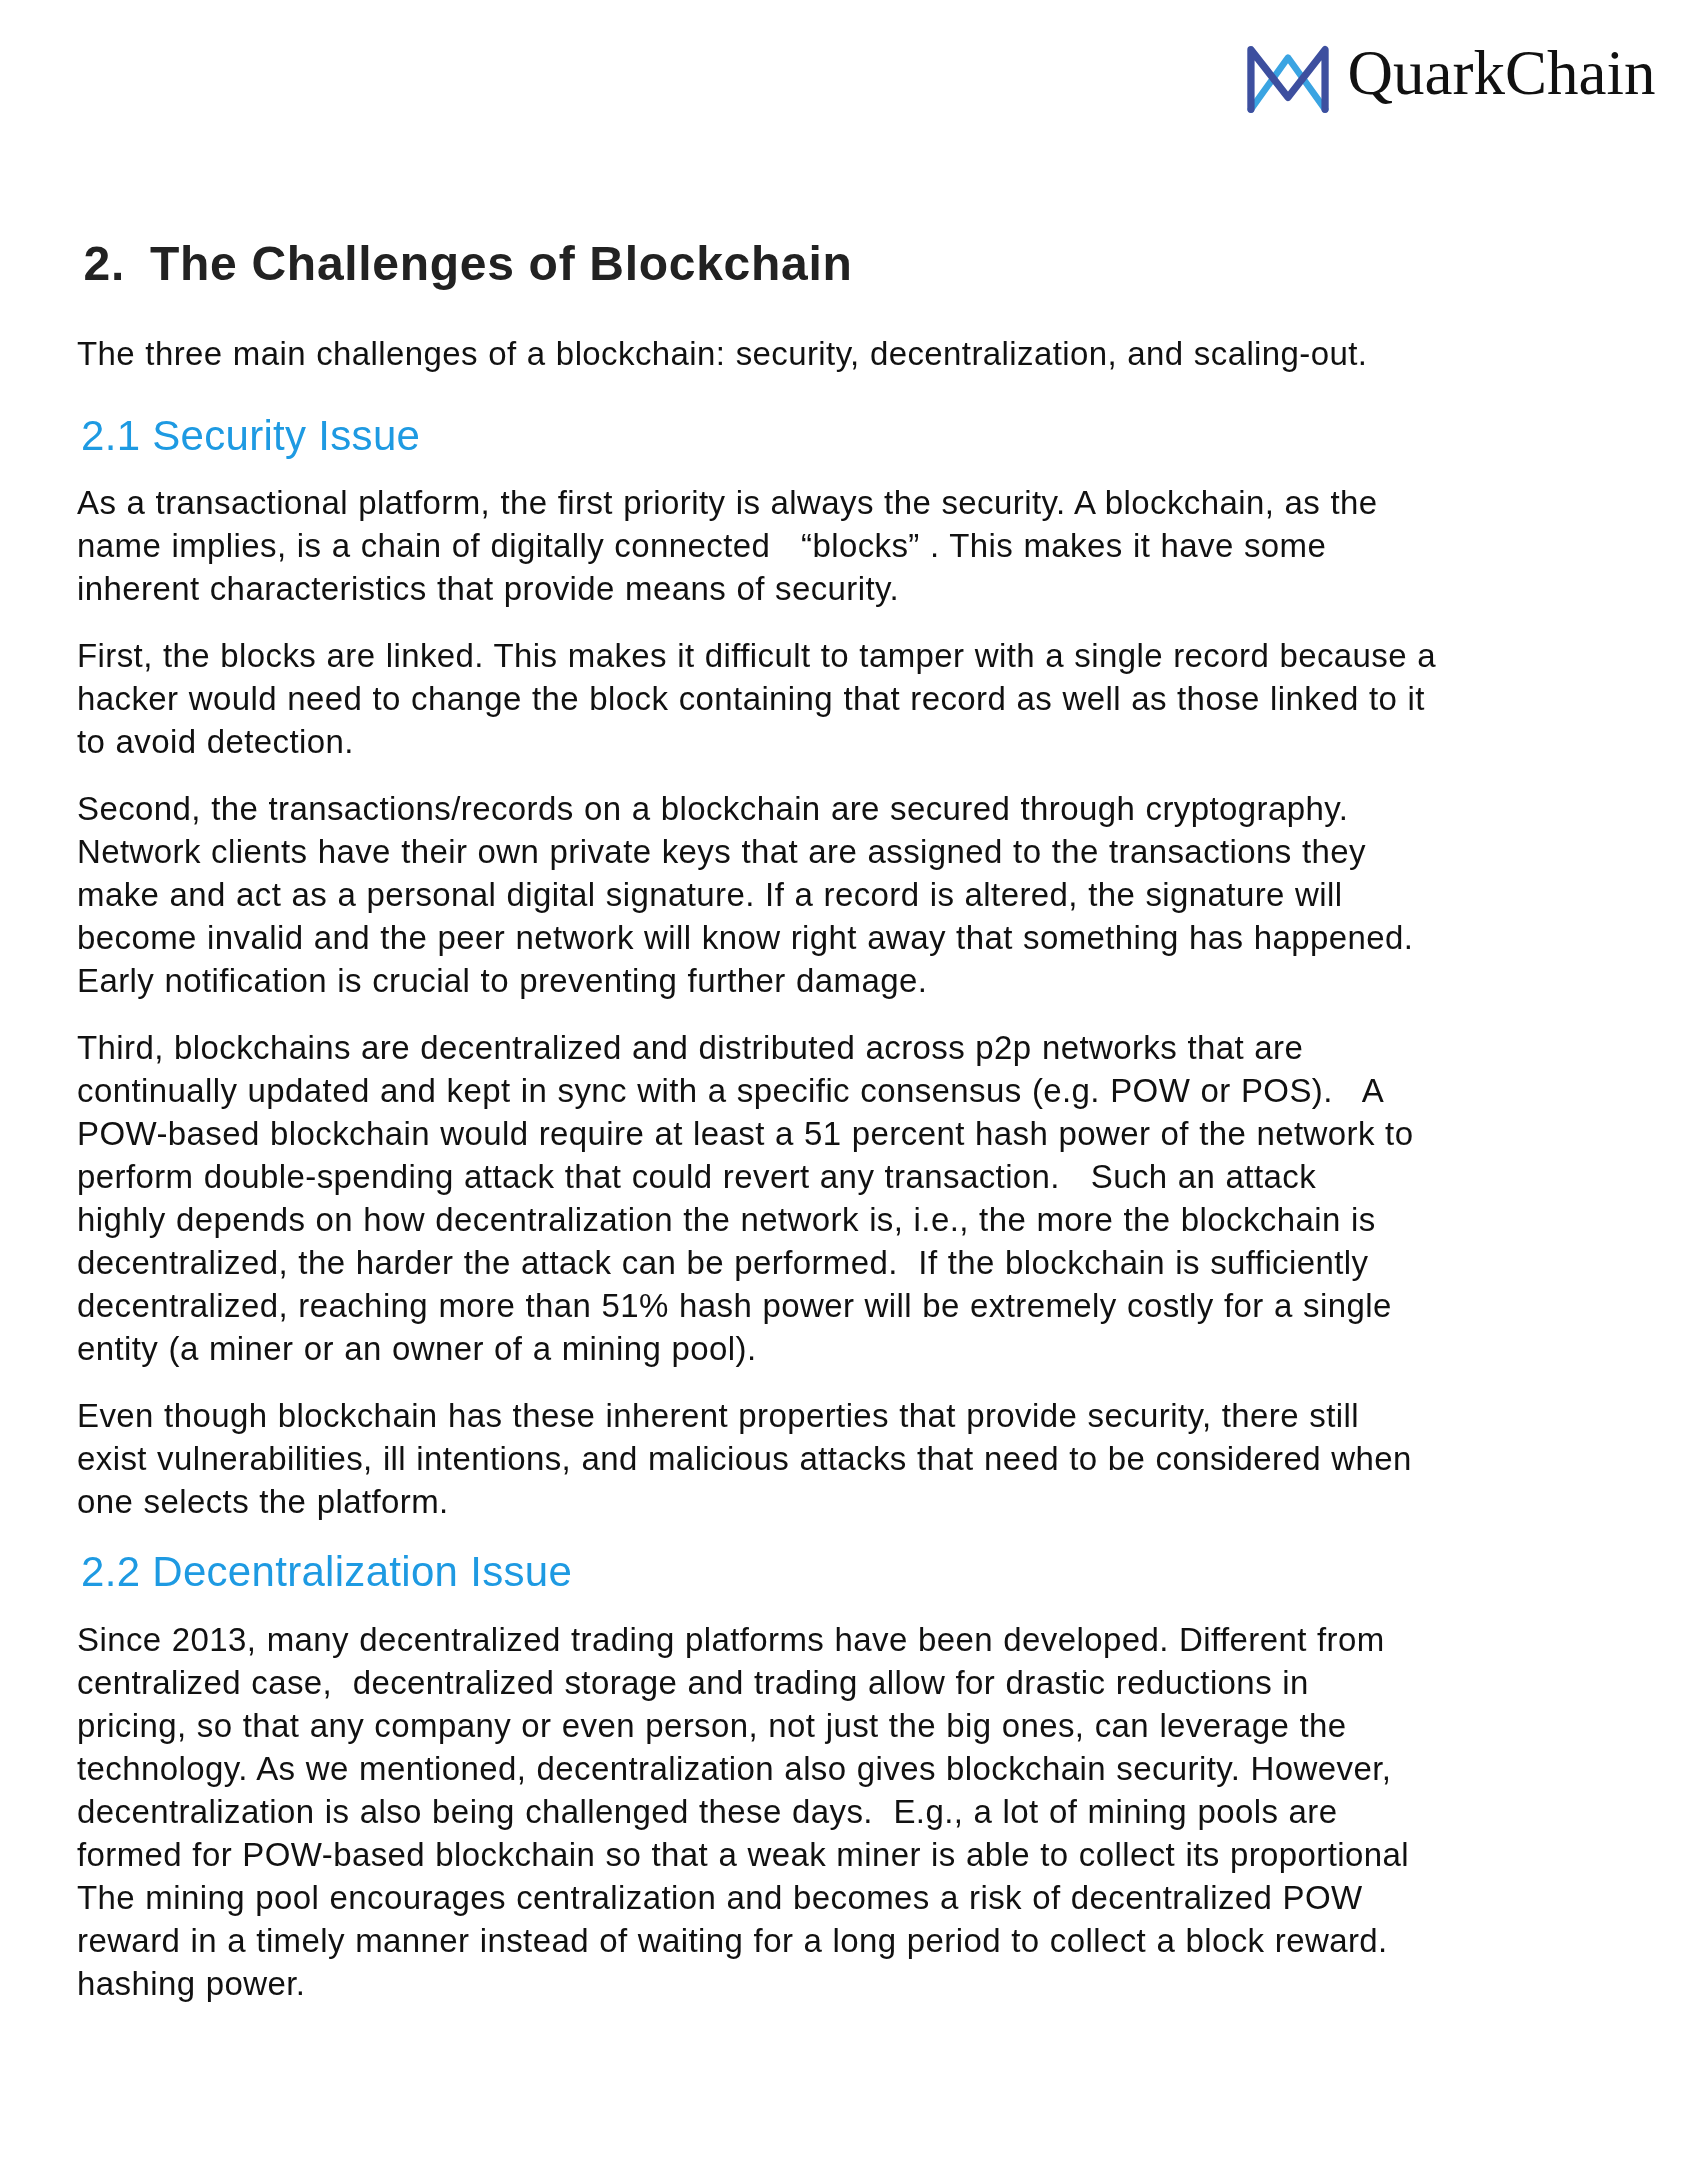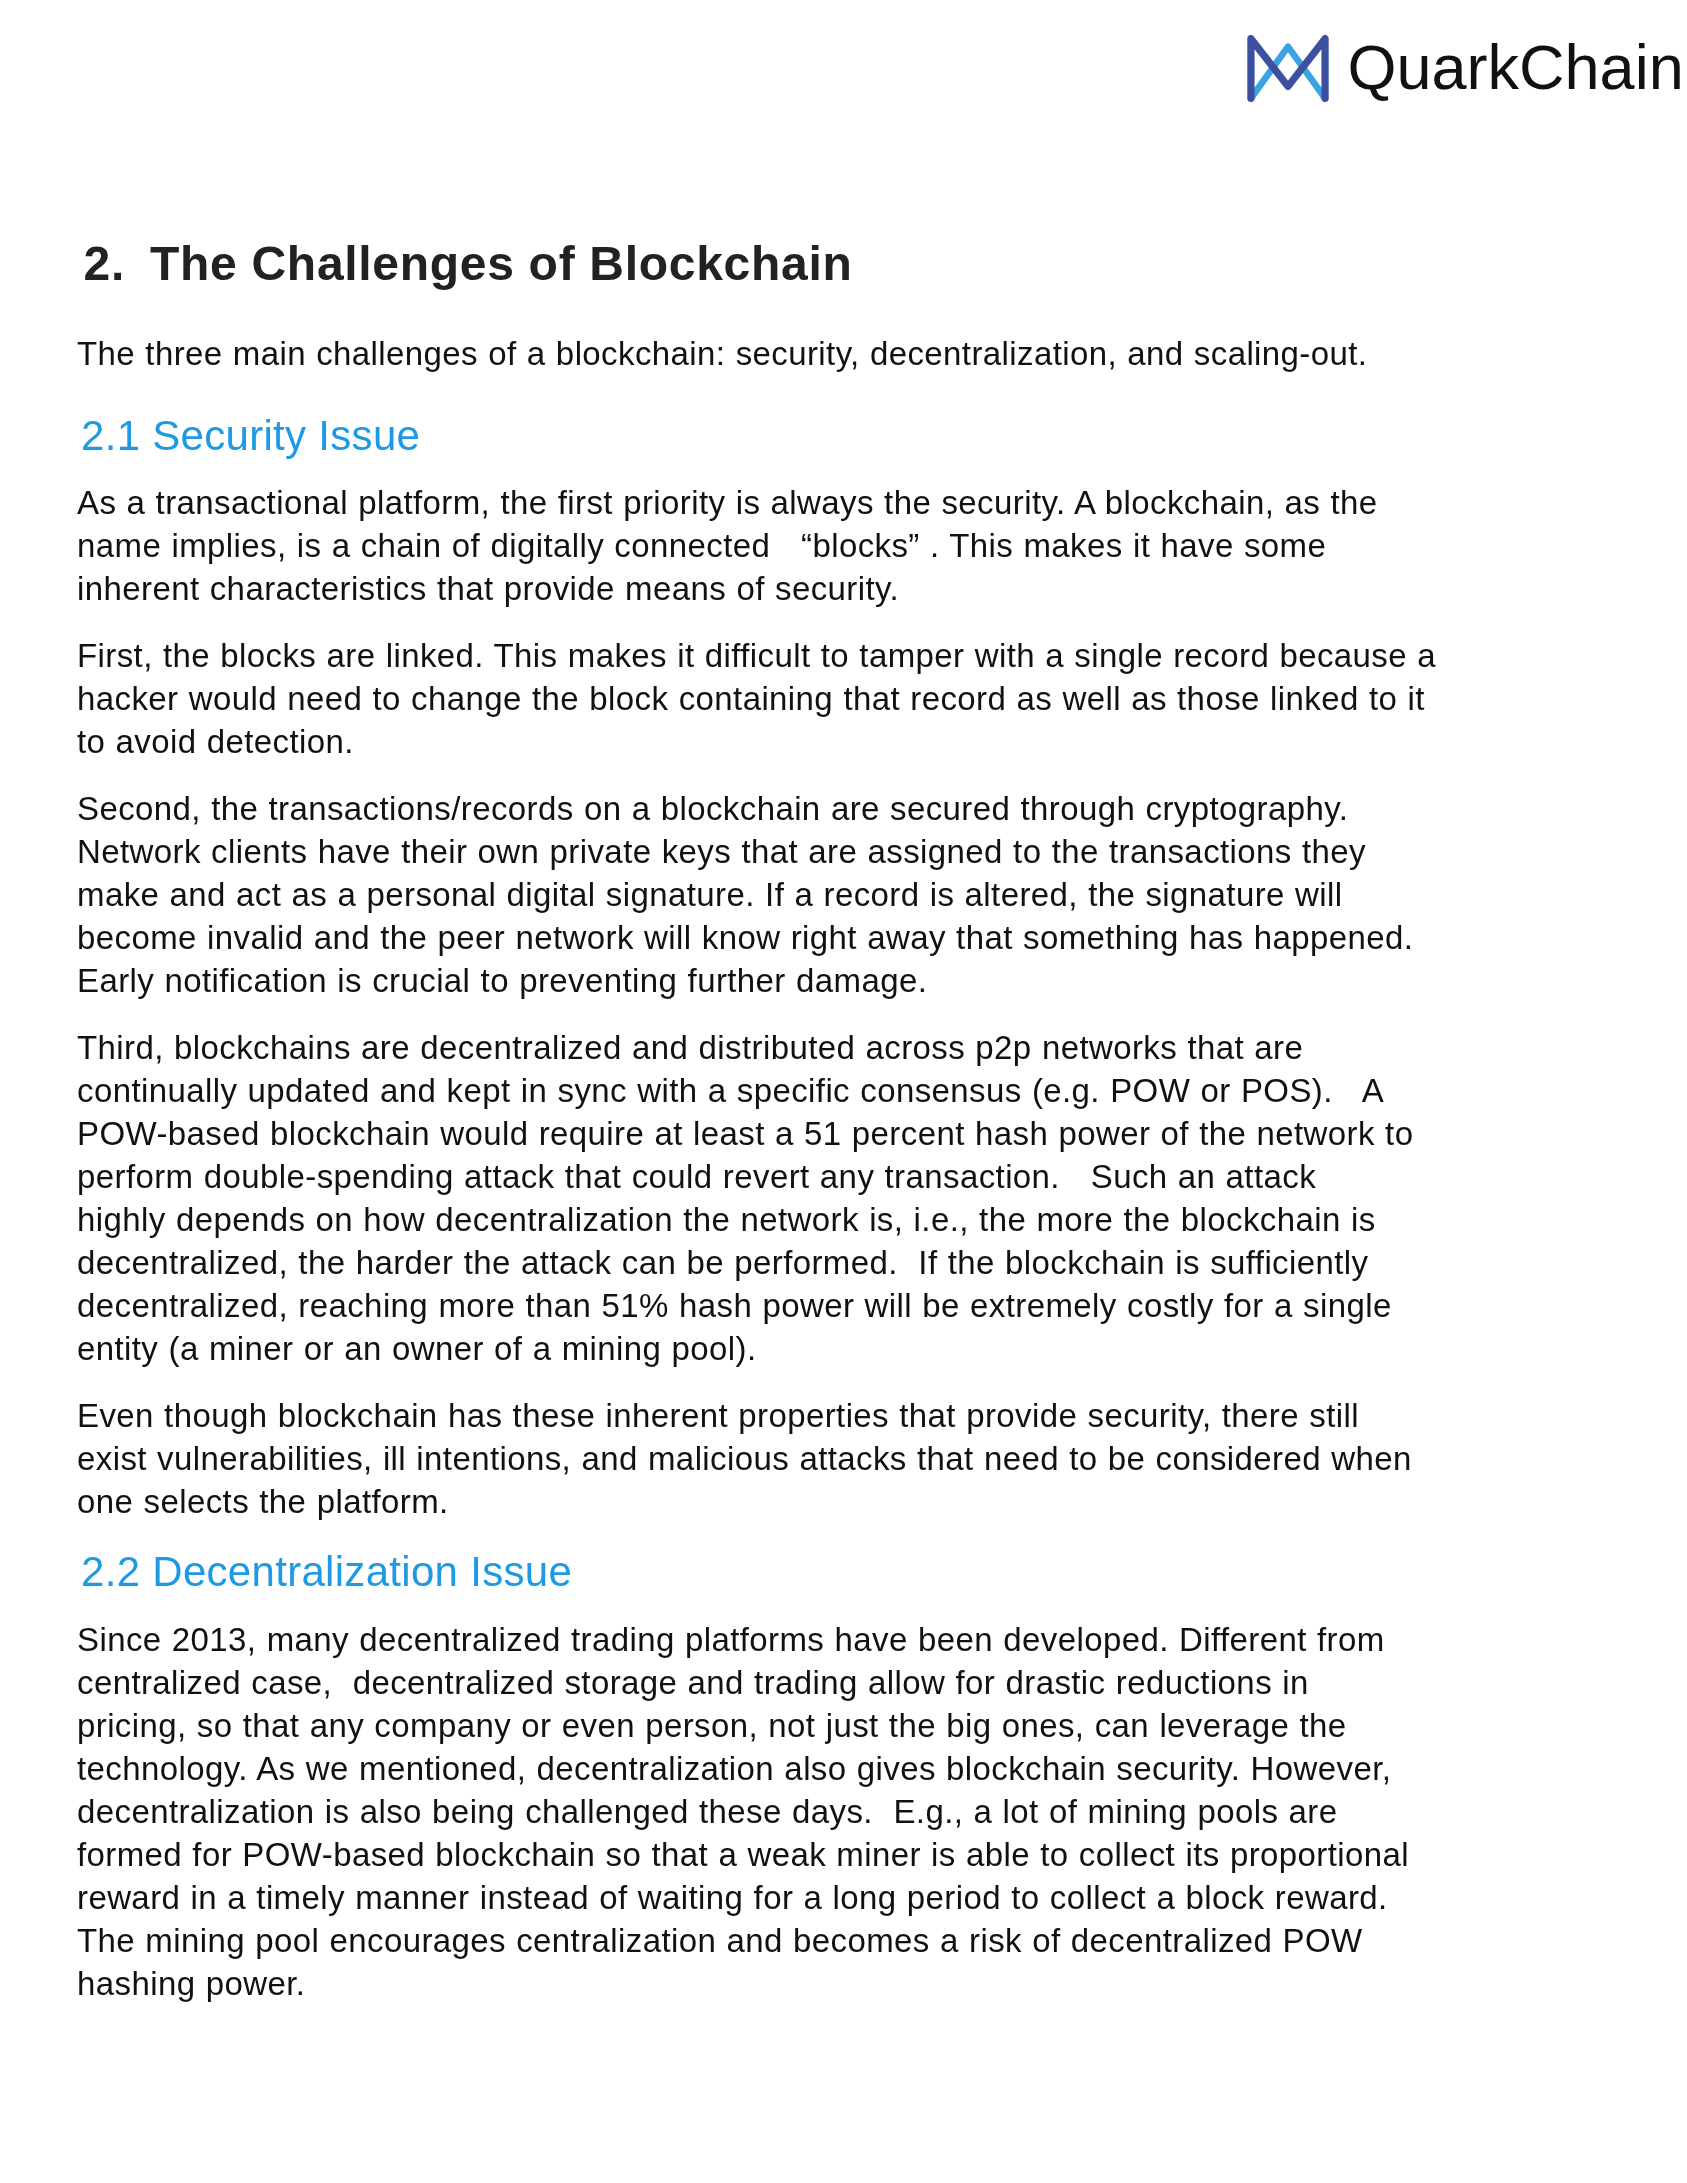--- a/index.html
+++ b/index.html
@@ -7,24 +7,25 @@
     width: 1687px;
     height: 2183px;
     position: relative;
     overflow: hidden;
     font-family: "Liberation Sans", "DejaVu Sans", sans-serif;
     color: #111111;
   }
   .header-logo {
     position: absolute;
     left: 1243px;
-    top: 32px;
+    top: 43px;
     height: 73px;
     display: flex;
-    align-items: center;
+    align-items: flex-start;
+    font-family: Liberation Serif, serif;
   }
   .logo-mark { width: 90px; height: 73px; display: block; }
   .logo-text {
     margin-left: 14.5px;
     font-size: 63px;
     font-weight: 300;
     color: #111111;
     letter-spacing: 0px;
     line-height: 1;
     position: relative;
@@ -125,18 +126,18 @@
 
   <h2 class="section-heading">2.2 Decentralization Issue</h2>
 
   <p class="para">
     <span class="line">Since 2013, many decentralized trading platforms have been developed. Different from</span>
     <span class="line">centralized case,  decentralized storage and trading allow for drastic reductions in</span>
     <span class="line">pricing, so that any company or even person, not just the big ones, can leverage the</span>
     <span class="line">technology. As we mentioned, decentralization also gives blockchain security. However,</span>
     <span class="line">decentralization is also being challenged these days.  E.g., a lot of mining pools are</span>
     <span class="line">formed for POW-based blockchain so that a weak miner is able to collect its proportional</span>
+    <span class="line">The mining pool encourages centralization and becomes a risk of decentralized POW</span>
     <span class="line">reward in a timely manner instead of waiting for a long period to collect a block reward.</span>
-    <span class="line">The mining pool encourages centralization and becomes a risk of decentralized POW</span>
     <span class="line">hashing power.</span>
   </p>
 </div>
 
 
 </body></html>

